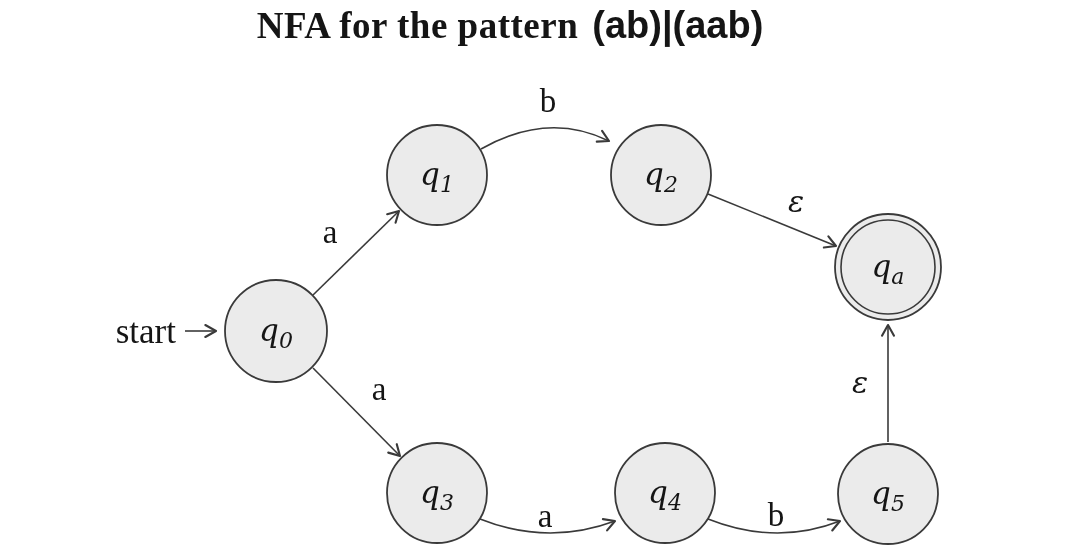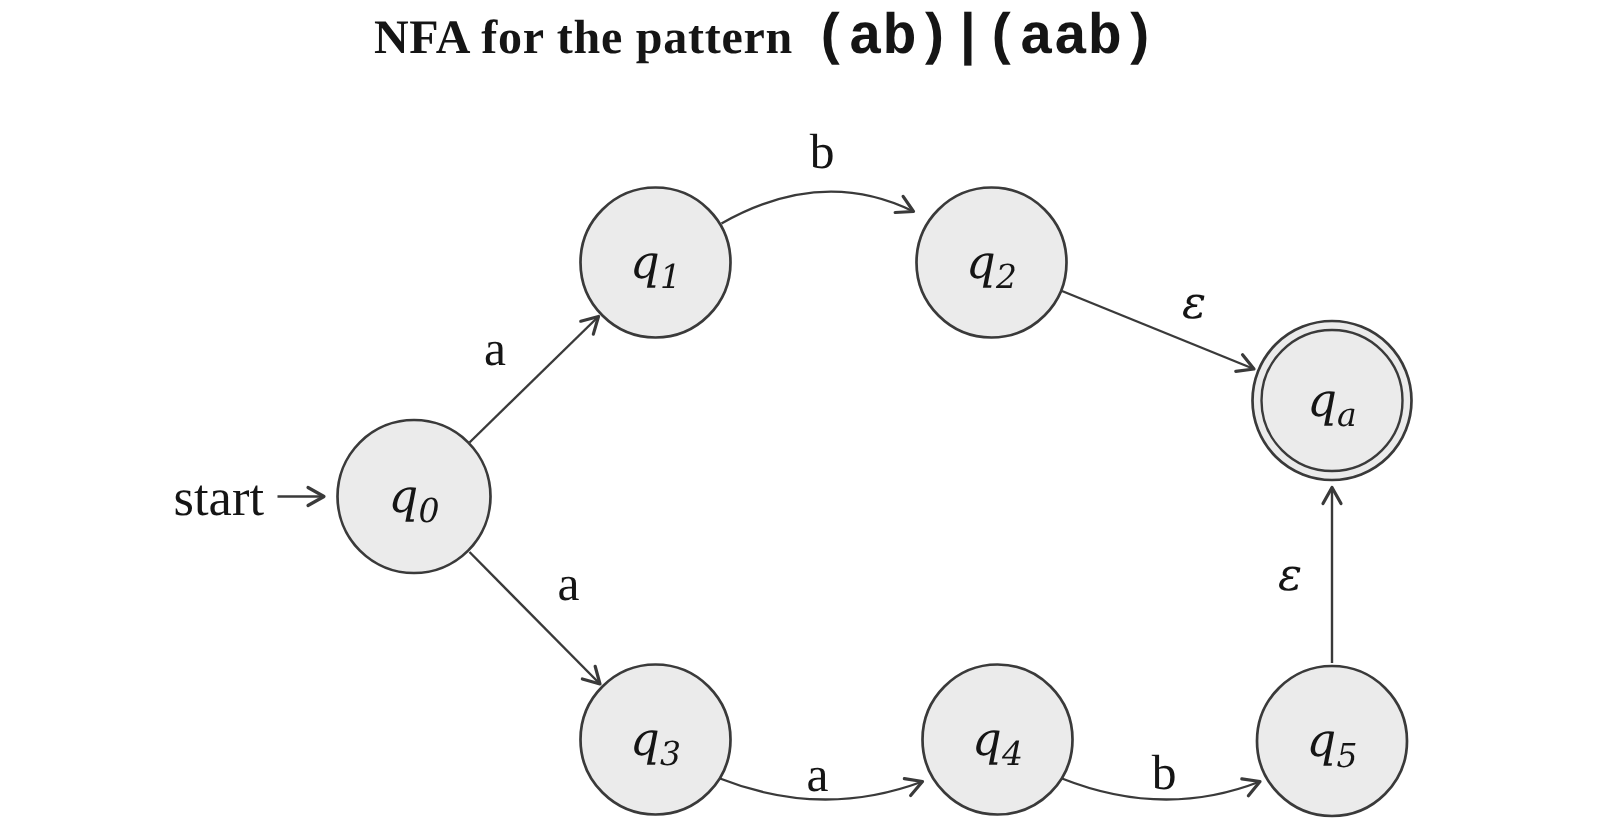--- a/index.html
+++ b/index.html
@@ -17,24 +17,24 @@
     position:relative;
   }
   .stage{position:absolute;left:0;top:0;width:1076px;height:556px;}
   .title{
     position:absolute;left:0;top:4px;width:1020px;
     text-align:center;color:var(--text);
     white-space:nowrap;
   }
   .title .prefix{
     font-family:"Liberation Serif",serif;
-    font-weight:700;font-size:32px;letter-spacing:.5px;
+    font-weight:700;font-size:37px;letter-spacing:.5px;
   }
   .title .pattern{
-    font-family:Liberation Mono, monospace;
+    font-family:Liberation Sans, sans-serif;
     font-weight:700;font-size:38px;margin-left:10px;
   }
   svg{position:absolute;left:0;top:0;}
   .edge{fill:none;stroke:var(--edge);stroke-width:1.6px;}
   .state-circle{fill:var(--state-fill);stroke:var(--state-stroke);stroke-width:1.8px;}
   .accept-inner{fill:none;stroke:var(--state-stroke);stroke-width:1.6px;}
   .state-label{
     font-family:"DejaVu Serif",serif;font-style:italic;
     font-size:31px;fill:var(--text);text-anchor:middle;
   }

